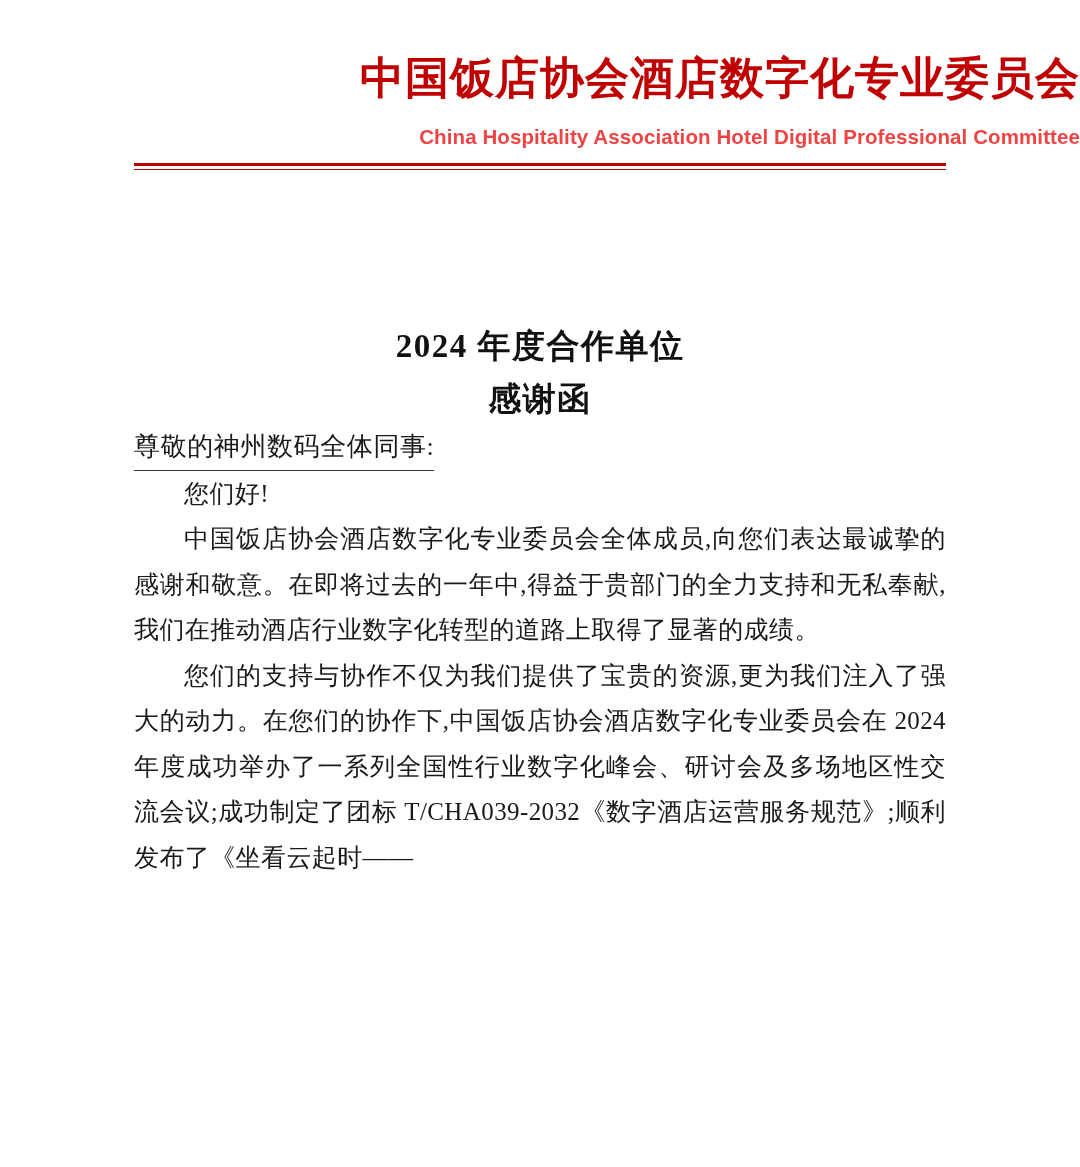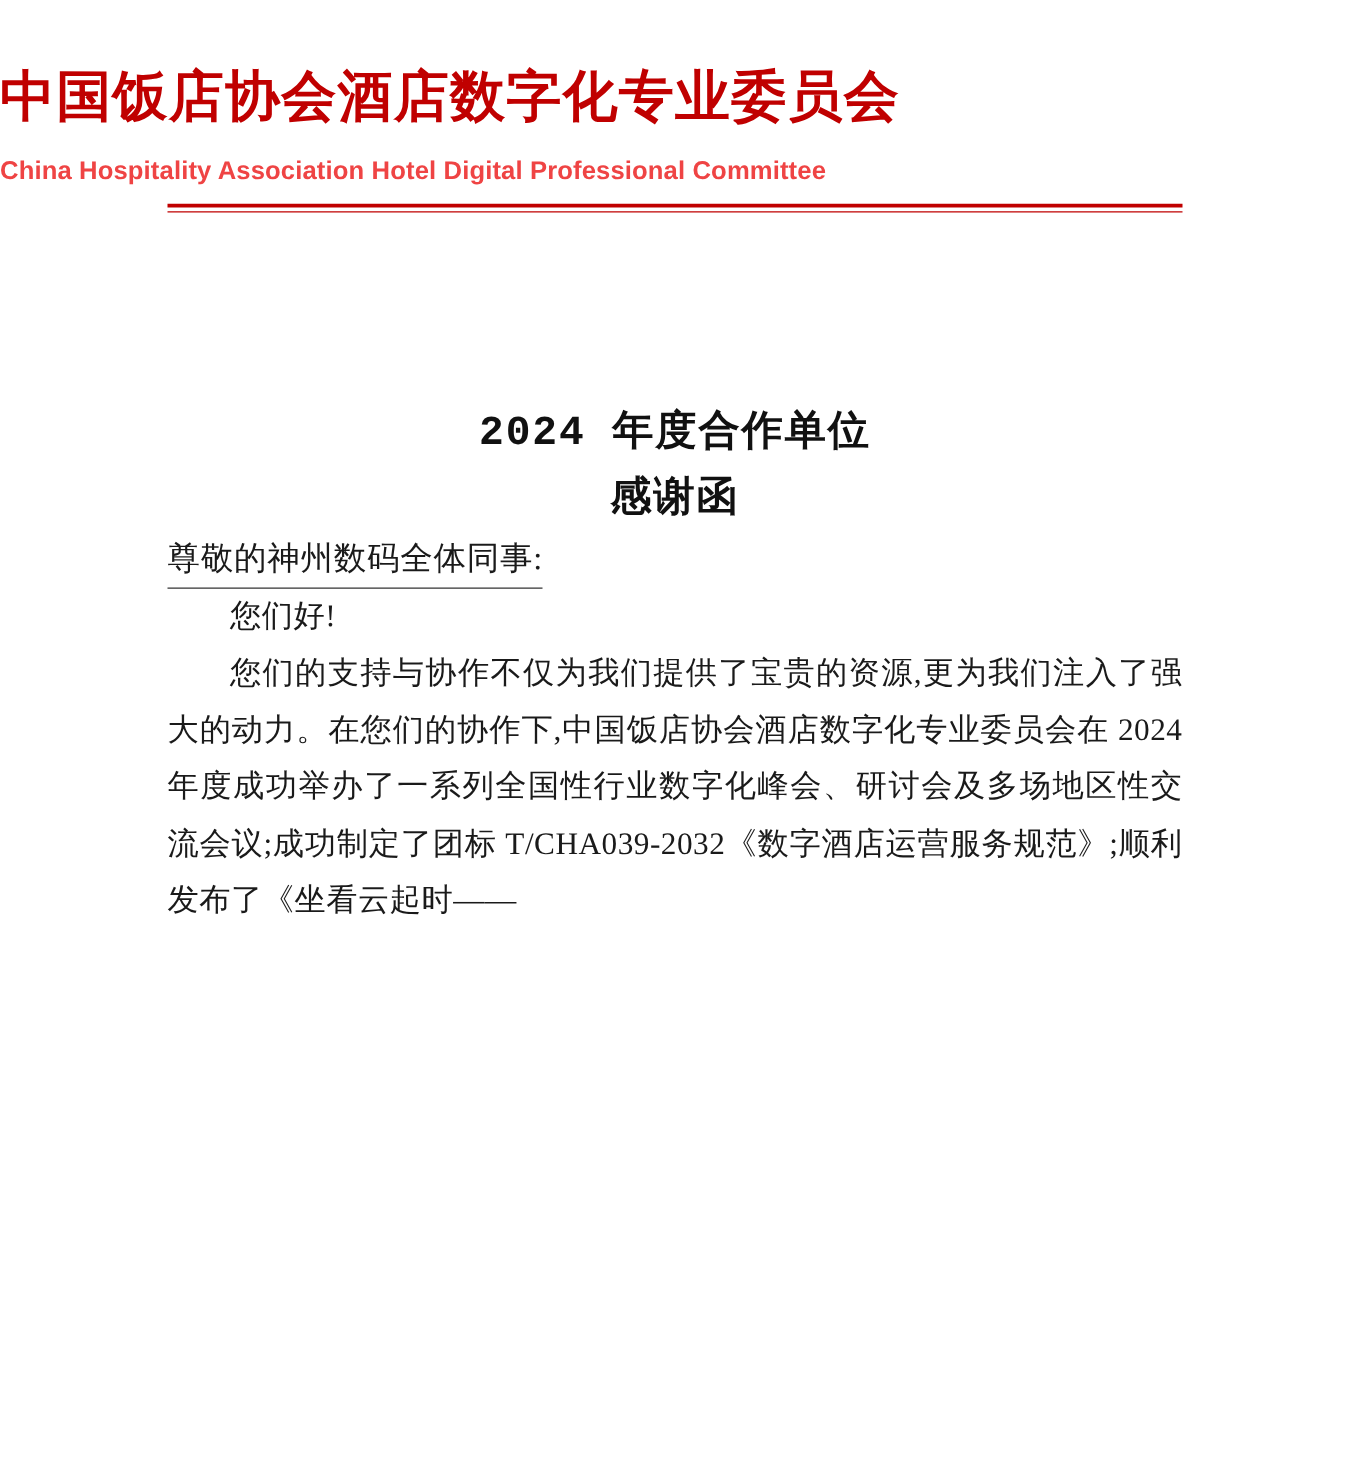--- a/index.html
+++ b/index.html
@@ -19,21 +19,21 @@
     width: 1080px;
     min-height: 1167px;
     box-sizing: border-box;
     overflow: hidden;
     background: #fff;
   }
 
   
   .letterhead {
     padding-top: 52px;
-    text-align: left;
+    text-align: right;
   }
   .lh-cn {
     color: #c00000;
     font-family: "DejaVu Serif", "Liberation Serif", serif;
     font-weight: 700;
     font-size: 44px;
     letter-spacing: 1px;
     line-height: 1.18;
     white-space: nowrap;
   }
@@ -59,21 +59,21 @@
   }
   .lh-rule-thin {
     height: 1px;
     background: #c00000;
   }
 
   
   .doc-title {
     margin-top: 150px;
     text-align: center;
-    font-family: Liberation Mono, monospace;
+    font-family: Liberation Serif, serif;
     font-weight: 700;
     font-size: 33px;
     color: #111;
     letter-spacing: 1.5px;
     line-height: 1.62;
   }
   .doc-title .line2 {
     display: block;
   }
 
@@ -126,16 +126,17 @@
 
   <div class="doc-title">
     <span>2024 年度合作单位</span>
     <span class="line2">感谢函</span>
   </div>
 
   <div class="body-wrap">
     <div class="salutation">尊敬的神州数码全体同事:</div>
 
     <p class="para p-greeting">您们好!</p>
+    <p class="para p-one">中国饭店协会酒店数字化专业委员会全体成员,向您们表达最诚挚的感谢和敬意。在即将过去的一年中,得益于贵部门的全力支持和无私奉献,我们在推动酒店行业数字化转型的道路上取得了显著的成绩。</p>
     <p class="para p-two">您们的支持与协作不仅为我们提供了宝贵的资源,更为我们注入了强大的动力。在您们的协作下,中国饭店协会酒店数字化专业委员会在 2024 年度成功举办了一系列全国性行业数字化峰会、研讨会及多场地区性交流会议;成功制定了团标 T/CHA039-2032《数字酒店运营服务规范》;顺利发布了《坐看云起时——</p>
   </div>
 
 </div>
 
 </body></html>

